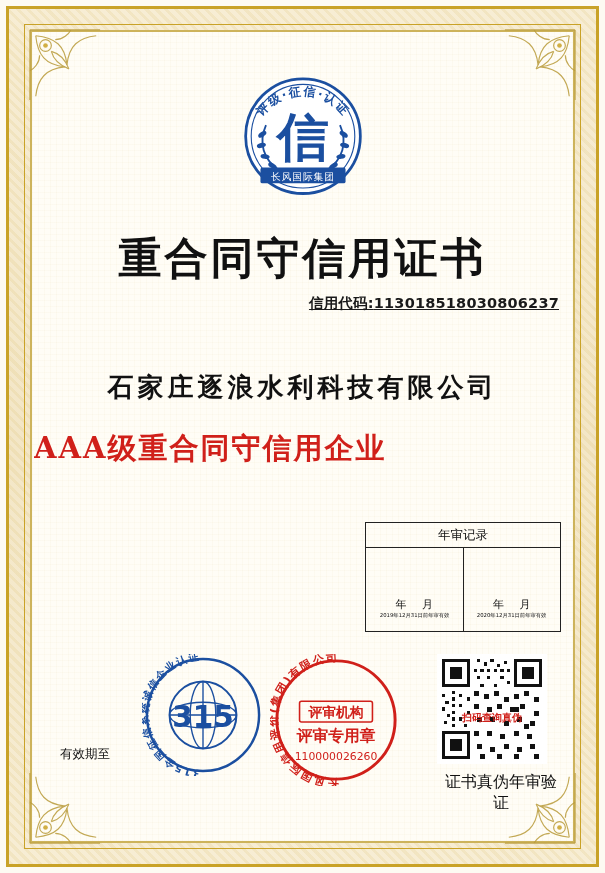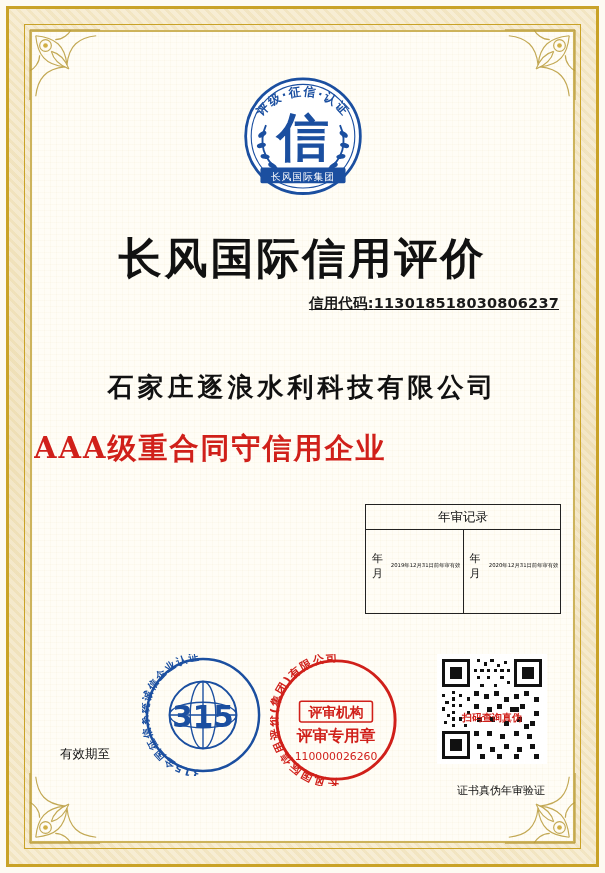--- a/index.html
+++ b/index.html
@@ -135,21 +135,21 @@
     font-size: 16px;
     color: #1a1a1a;
     line-height: 28px;
     font-weight: bold;
   }
   .details div { white-space: nowrap; }
 
   
   .review-box {
     position: absolute;
-    top: 470px;
+    top: 488px;
     right: 10px;
     width: 196px;
     height: 110px;
     border: 1.3px solid #222;
     box-sizing: border-box;
   }
   .review-head {
     height: 24px;
     border-bottom: 1.3px solid #222;
     display: flex;
@@ -160,21 +160,21 @@
     color: #111;
   }
   .review-body {
     display: flex;
     height: 84px;
   }
   .review-cell {
     flex: 1;
     position: relative;
     display: flex;
-    flex-direction: row;
+    flex-direction: column;
     justify-content: flex-end;
     align-items: center;
     padding-bottom: 12px;
   }
   .review-cell + .review-cell { border-left: 1.3px solid #222; }
   .ym {
     font-family: "DejaVu Sans", sans-serif;
     font-size: 11px;
     color: #111;
     letter-spacing: 6px;
@@ -233,23 +233,22 @@
     background: #5eead4;
   }
   .qr svg { width: 100%; height: 100%; display: block; }
   .qr-caption {
     position: absolute;
     right: 8px;
     top: 738px;
     width: 124px;
     text-align: center;
     font-family: Liberation Mono, monospace;
-    font-size: 11px;
+    font-size: 16px;
     color: #111;
-    margin-top: 11px;
   }
 </style>
 </head>
 <body>
 
 <div class="certificate">
 
   <div class="frame-outer"></div>
   <div class="frame-mid"></div>
   <div class="frame-inner"></div>
@@ -344,21 +343,21 @@
           <ellipse cx="113" cy="110" rx="5" ry="2.6" transform="rotate(-30 113 110)"></ellipse>
         </g>
 
         <text x="80" y="98" text-anchor="middle" font-family="DejaVu Sans, sans-serif" font-size="56" font-weight="bold" fill="#1b4fa0">信</text>
 
         <rect x="34" y="112" width="92" height="17" rx="2" fill="#1b4fa0"></rect>
         <text x="80" y="125" text-anchor="middle" font-family="DejaVu Sans, sans-serif" font-size="10.5" fill="#ffffff" letter-spacing="1">长风国际集团</text>
       </svg>
     </div>
 
-    <div class="main-title">长风国际信用评价</div>
+    <div class="main-title">重合同守信用证书</div>
 
     <div class="code-line">
       <span>信用代码:</span><span>113018518030806237</span>
     </div>
 
     <div class="company">石家庄逐浪水利科技有限公司</div>
 
     <div class="grade">AAA级重合同守信用企业</div>
 
 

